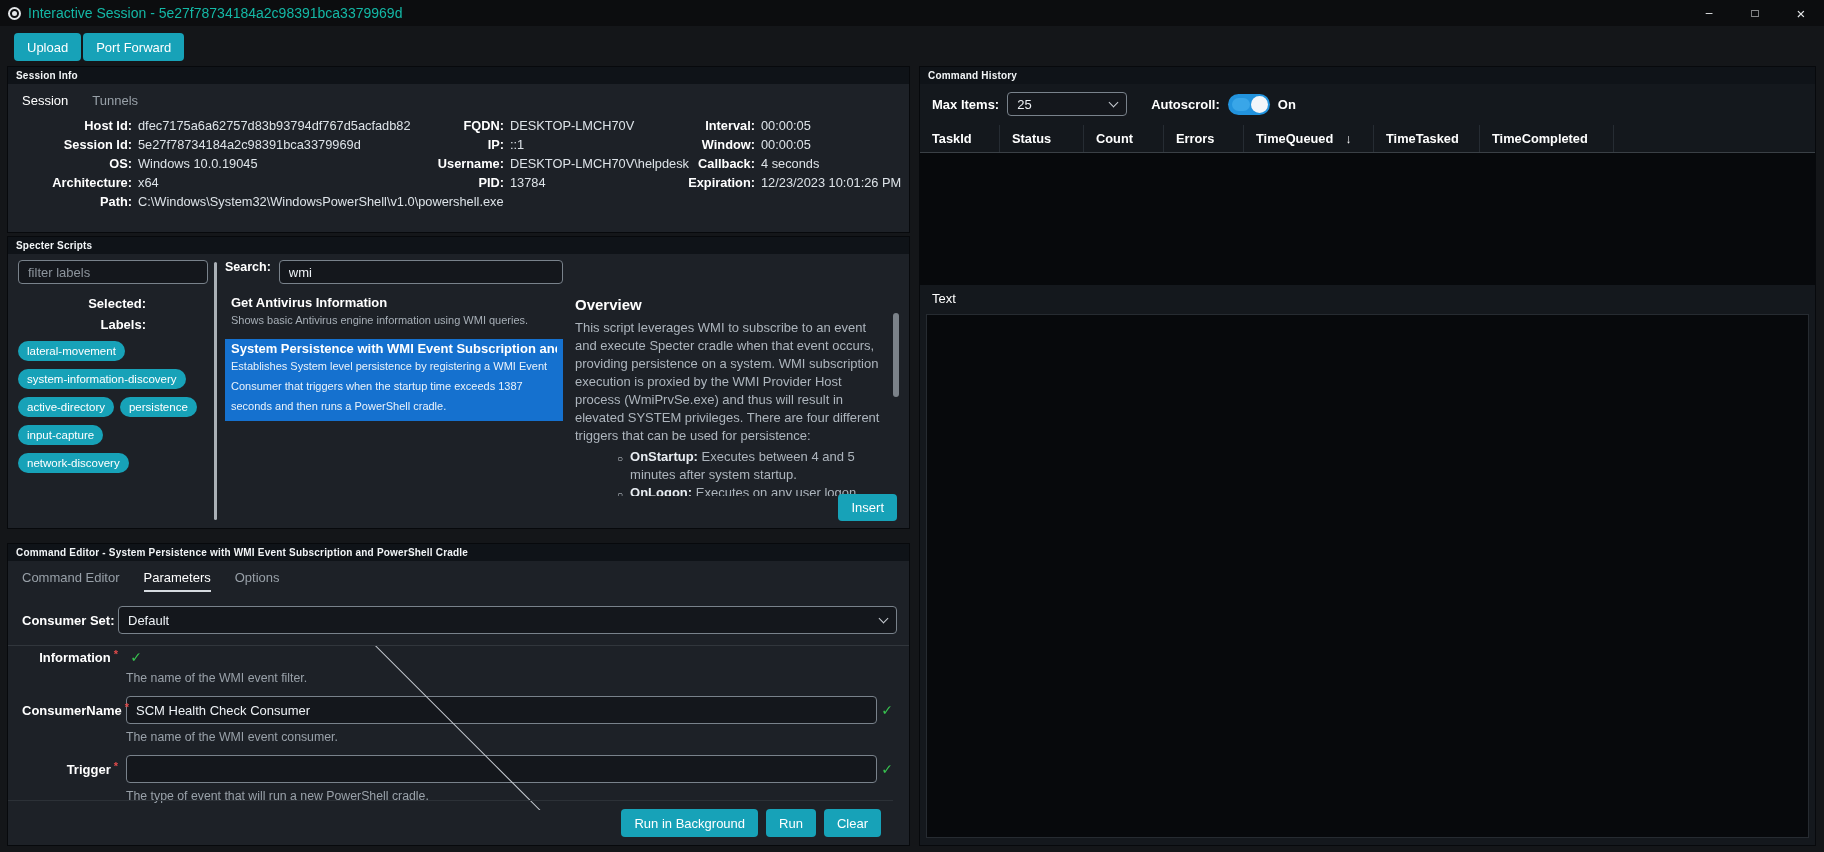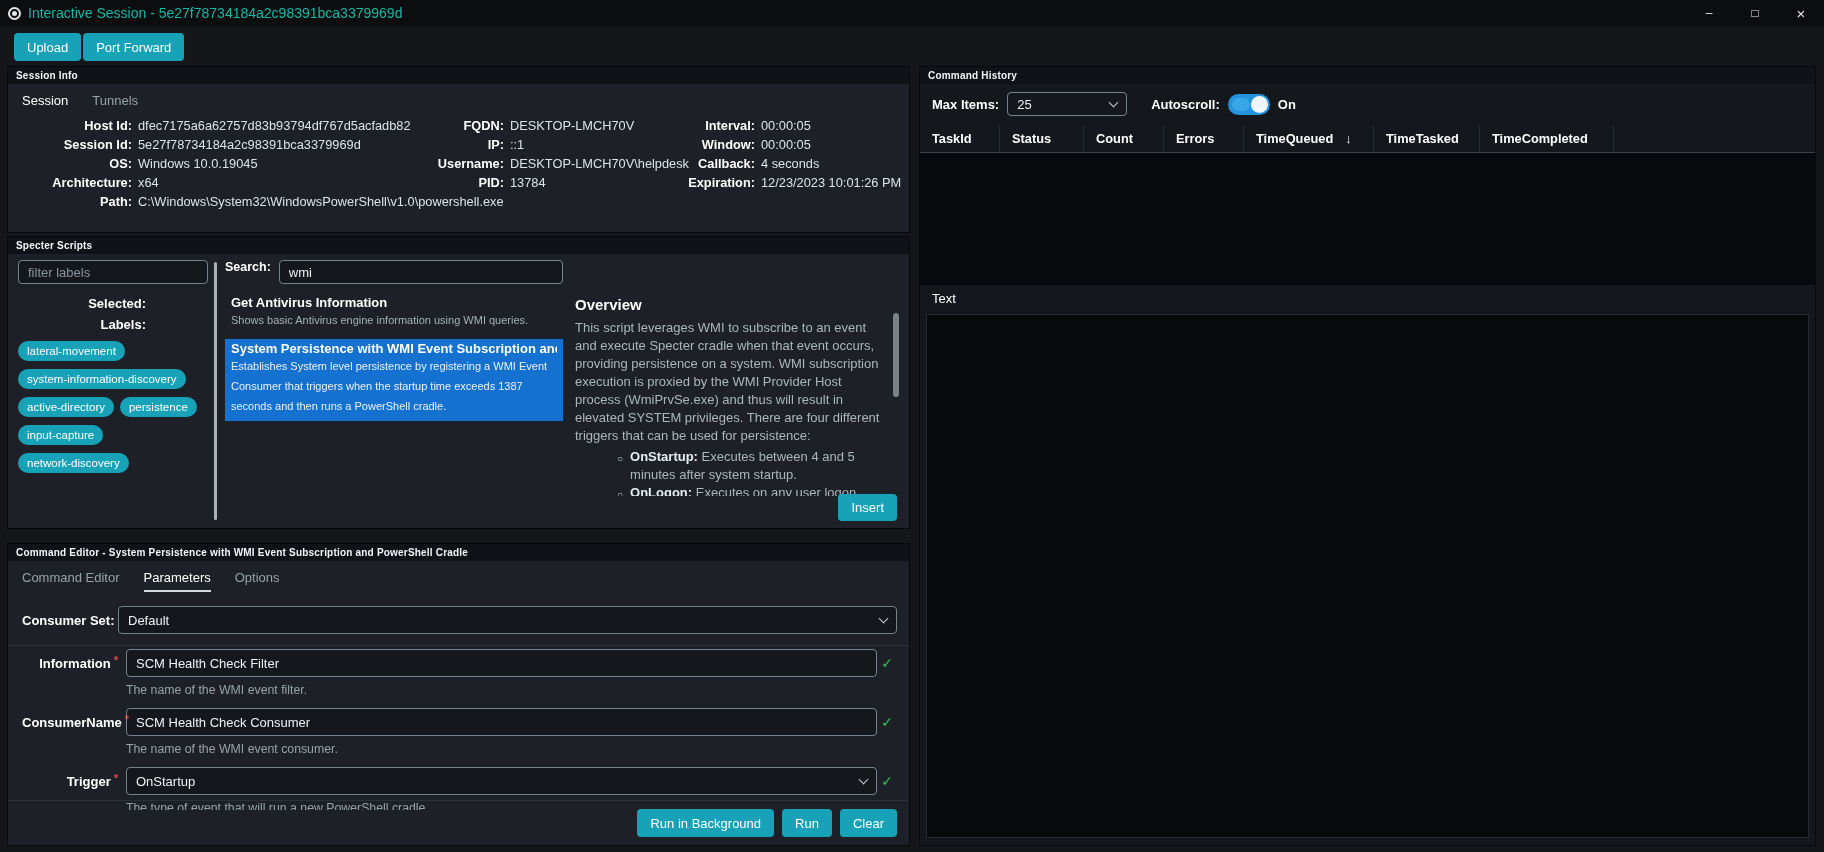--- a/index.html
+++ b/index.html
@@ -90,21 +90,21 @@
   .ce-divider { border-top:1px solid #31363c; margin-top:11px; }
   .ce-form { padding:3px 12px 0 14px; height:164px; overflow:hidden; }
   .pgroup { margin-bottom:10px; }
   .prow { display:flex; align-items:center; }
   .plbl { width:96px; text-align:right; font-weight:bold; font-size:13px; color:#fff; flex:none;
           padding-right:0; margin-right:8px; white-space:nowrap; }
   .req { color:#e14b4b; font-size:11px; margin-left:3px; position:relative; top:-4px; }
   .prow .input, .prow .selectbox { flex:1; height:28px; }
   .pcheck { width:20px; text-align:center; color:#37c24f; font-weight:bold; font-size:14px; flex:none; }
   .phelp { margin:6px 0 0 104px; font-size:12.3px; color:#99a1a9; line-height:15px; }
-  .ce-footer { position:absolute; left:0; right:0; bottom:0; height:45px; border-top:1px solid #2c3137;
+  .ce-footer { position:absolute; left:0; right:16px; bottom:0; height:45px; border-top:1px solid #2c3137;
                display:flex; align-items:center; justify-content:flex-end; gap:8px; padding-right:12px; }
 
   
   .ch-content { display:flex; flex-direction:column; height:calc(100% - 17px); background:#14181d; }
   .ch-controls { display:flex; align-items:center; gap:8px; padding:8px 12px 7px 12px; }
   .blbl { font-weight:bold; font-size:13px; color:#fff; }
   .toggle { width:42px; height:21px; border-radius:11px; background:#2293dd; position:relative; cursor:pointer; flex:none; }
   .toggle::before { content:""; position:absolute; left:4px; top:4px; width:18px; height:13px;
                     border-radius:8px; background:#39a6e8; }
   .knob { position:absolute; right:2px; top:2px; width:17px; height:17px; border-radius:50%; background:#f2f6fa; }
@@ -245,38 +245,36 @@
         <span class="chev"></span>
       </div>
     </div>
 
     <div class="ce-divider"></div>
 
     <div class="ce-form">
       <div class="pgroup">
         <div class="prow">
           <span class="plbl"><span>Information</span><span class="req">*</span></span>
-          <input class="input" value="SCM Health Check Filter" style="">
           <span class="pcheck">✓</span>
         </div>
         <div class="phelp">The name of the WMI event filter.</div>
       </div>
       <div class="pgroup">
         <div class="prow">
           <span class="plbl"><span>ConsumerName</span><span class="req">*</span></span>
           <input class="input" value="SCM Health Check Consumer" style="">
           <span class="pcheck">✓</span>
         </div>
         <div class="phelp">The name of the WMI event consumer.</div>
       </div>
       <div class="pgroup">
         <div class="prow">
           <span class="plbl"><span>Trigger</span><span class="req">*</span></span>
           <div class="selectbox">
-            <span>OnStartup</span>
             <span class="chev"></span>
           </div>
           <span class="pcheck">✓</span>
         </div>
         <div class="phelp">The type of event that will run a new PowerShell cradle.</div>
       </div>
     </div>
 
     <div class="ce-footer">
       <button class="btn">Run in Background</button>

